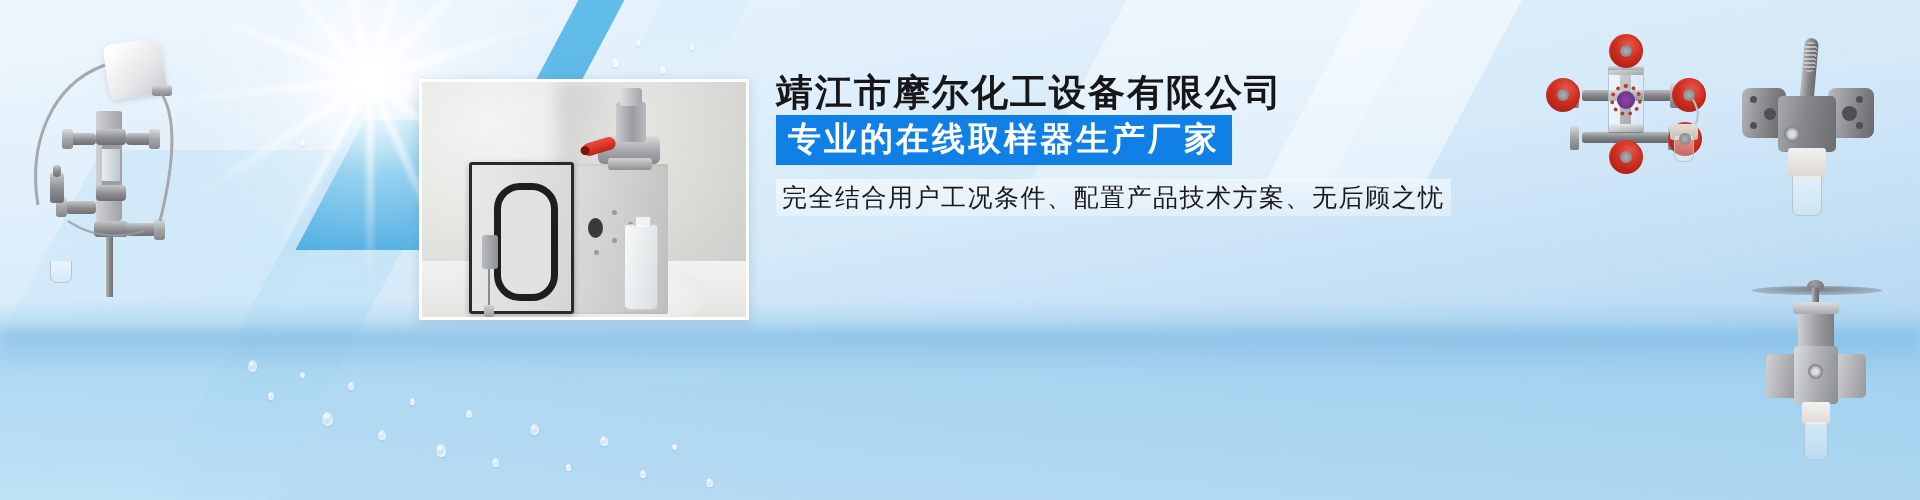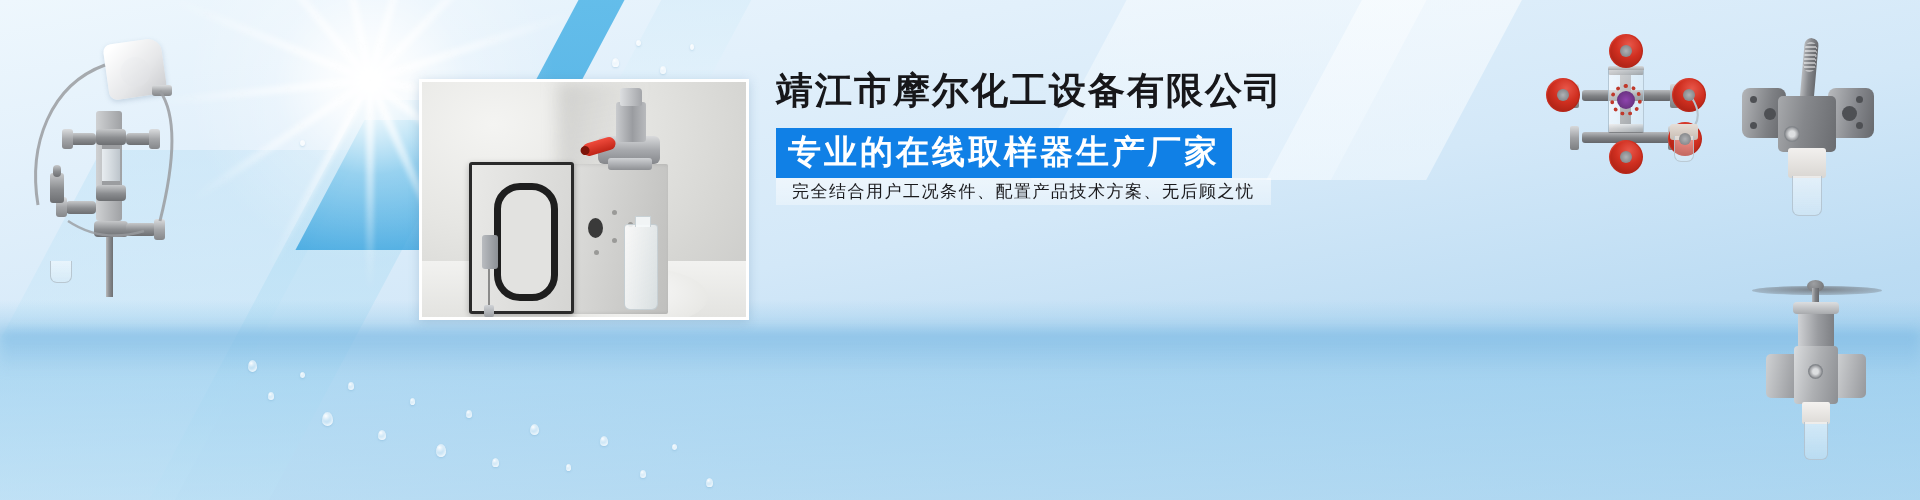--- a/index.html
+++ b/index.html
@@ -287,54 +287,54 @@
              border:1px solid rgba(175,192,205,.85); border-top:none; border-radius: 0 0 6px 6px;
              background: linear-gradient(180deg, rgba(255,255,255,.5), rgba(222,236,244,.3)); }
   .badge-mark { position:absolute; border-radius:50%;
              background: radial-gradient(circle,#dcdee0 30%, #8e9094 70%);
              border:1px solid rgba(120,125,130,.6); }
 
   
   .text-block { position: absolute; left: 776px; top: 72px; width: 620px; }
 
   .company-name {
-    font-family: Liberation Mono, monospace;
+    font-family: Liberation Serif, serif;
     font-size: 37px;
     font-weight: 700;
     color: #17171a;
     letter-spacing: 2px;
     line-height: 1.15;
     white-space: nowrap;
   }
 
   .headline-bar {
     display: inline-block;
-    margin-top: 13px;
     background: #1080e6;
     padding: 5px 12px 7px 12px;
   }
   .headline-bar .headline-text {
     font-size: 33px;
     font-weight: 700;
     color: #ffffff;
     letter-spacing: 3px;
     line-height: 1.16;
     white-space: nowrap;
   }
 
   .subline {
+    margin-top: 14px;
     display: inline-block;
-    font-size: 17px;
+    font-size: 25px;
     font-weight: 500;
     color: #1a1a1d;
     letter-spacing: 1.5px;
     line-height: 1.25;
     white-space: nowrap;
     background: linear-gradient(180deg, rgba(255,255,255,.55), rgba(255,255,255,.35));
-    padding: 3px 16px;
+    padding: 3px 6px;
   }
 
   .cta-bar {
     display: inline-block;
     margin-top: 15px;
     margin-left: 24px;
     background: #1080e6;
     padding: 6px 16px 8px 16px;
   }
   .cta-bar .cta-text {

